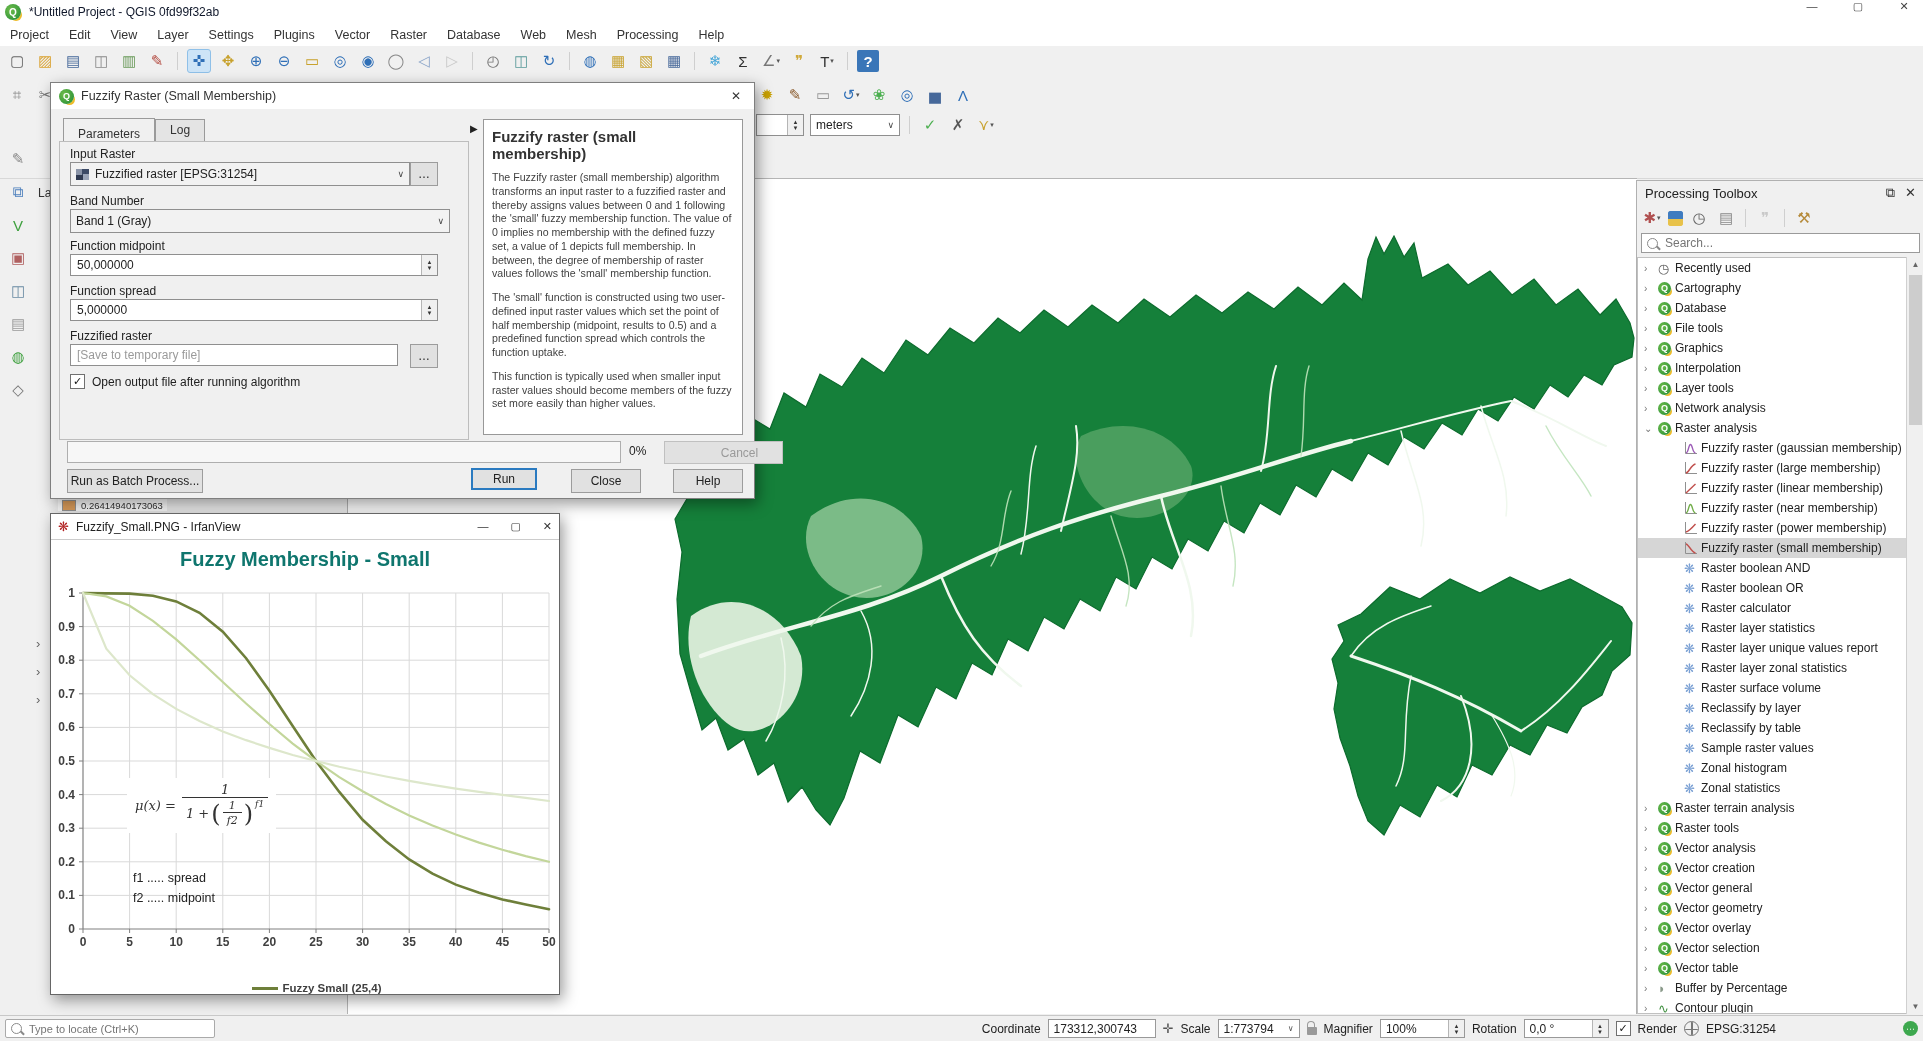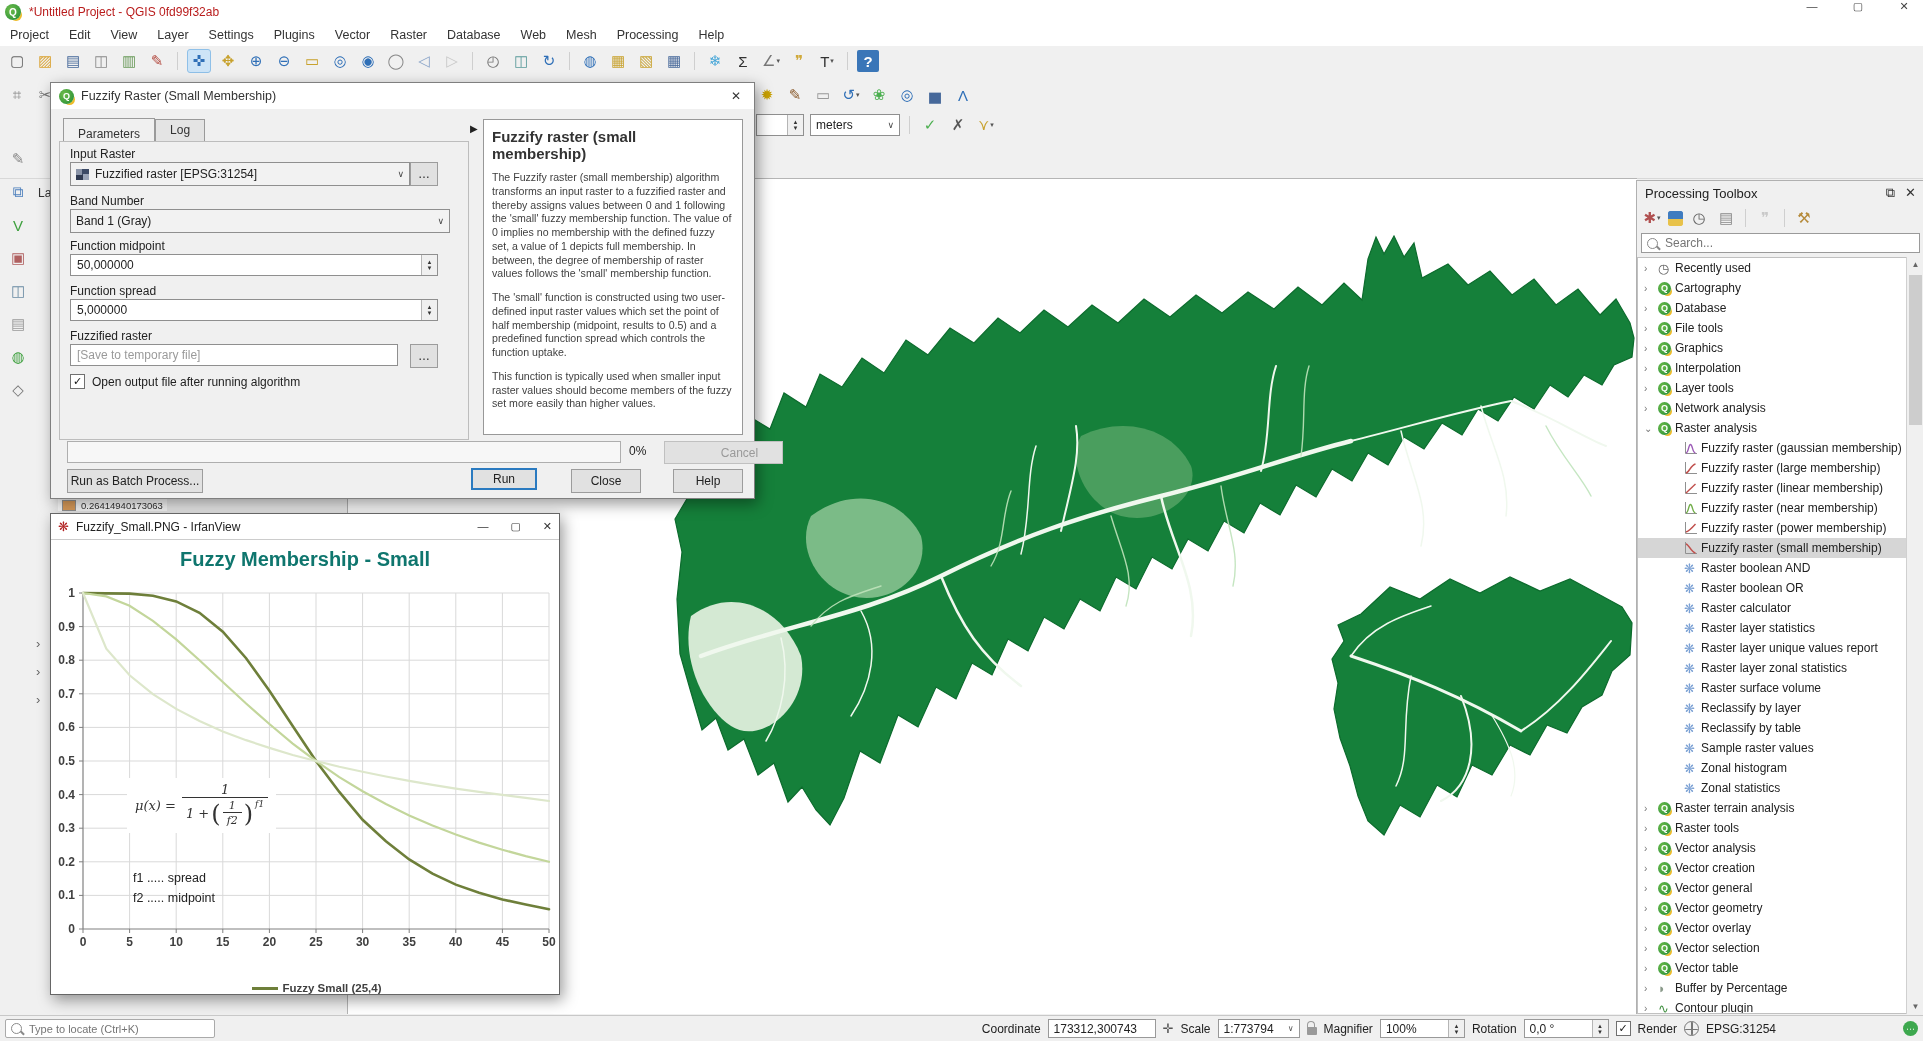--- a/index.html
+++ b/index.html
@@ -1,21 +1,21 @@
 <!DOCTYPE html>
 <html><head>
 <meta charset="utf-8">
 <style>
   html,body{margin:0;padding:0;background:#444;}
   #screen{position:relative;width:1923px;height:1041px;background:#f0f0f0;overflow:hidden;
     font-family:"Liberation Sans",sans-serif;font-size:12px;color:#222;}
   .abs{position:absolute;}
   
   .titlebar{left:0;top:0;width:100%;height:24px;background:#ffffff;display:flex;align-items:center;}
-  .app-title{margin-left:8px;font-size:12px;color:#b91c1c;text-align:right;}
+  .app-title{margin-left:8px;font-size:12px;color:#0f172a;text-align:right;}
   .winbtns{position:absolute;right:8px;top:0;display:flex;gap:24px;color:#444;font-size:11px;}
   .winbtns span{width:22px;text-align:center;cursor:default;}
   .menubar{left:0;top:24px;width:100%;height:22px;background:#ffffff;display:flex;align-items:center;border-bottom:1px solid #e8e8e8;}
   .menubar span{padding:0 10px;color:#333;font-size:12.5px;}
   .toolzone{left:0;top:46px;width:100%;height:132px;background:#f0f0f0;border-bottom:1px solid #d8d8d8;}
   .iconrow{display:flex;align-items:center;gap:6px;}
   .tb-icon{width:22px;height:22px;border-radius:3px;display:flex;align-items:center;justify-content:center;
     font-size:15px;position:relative;}
   .tb-icon.hl{background:#cde4f7;border:1px solid #8fc0e8;}
   .tb-icon .car{font-size:7px;color:#555;margin-left:1px;}

